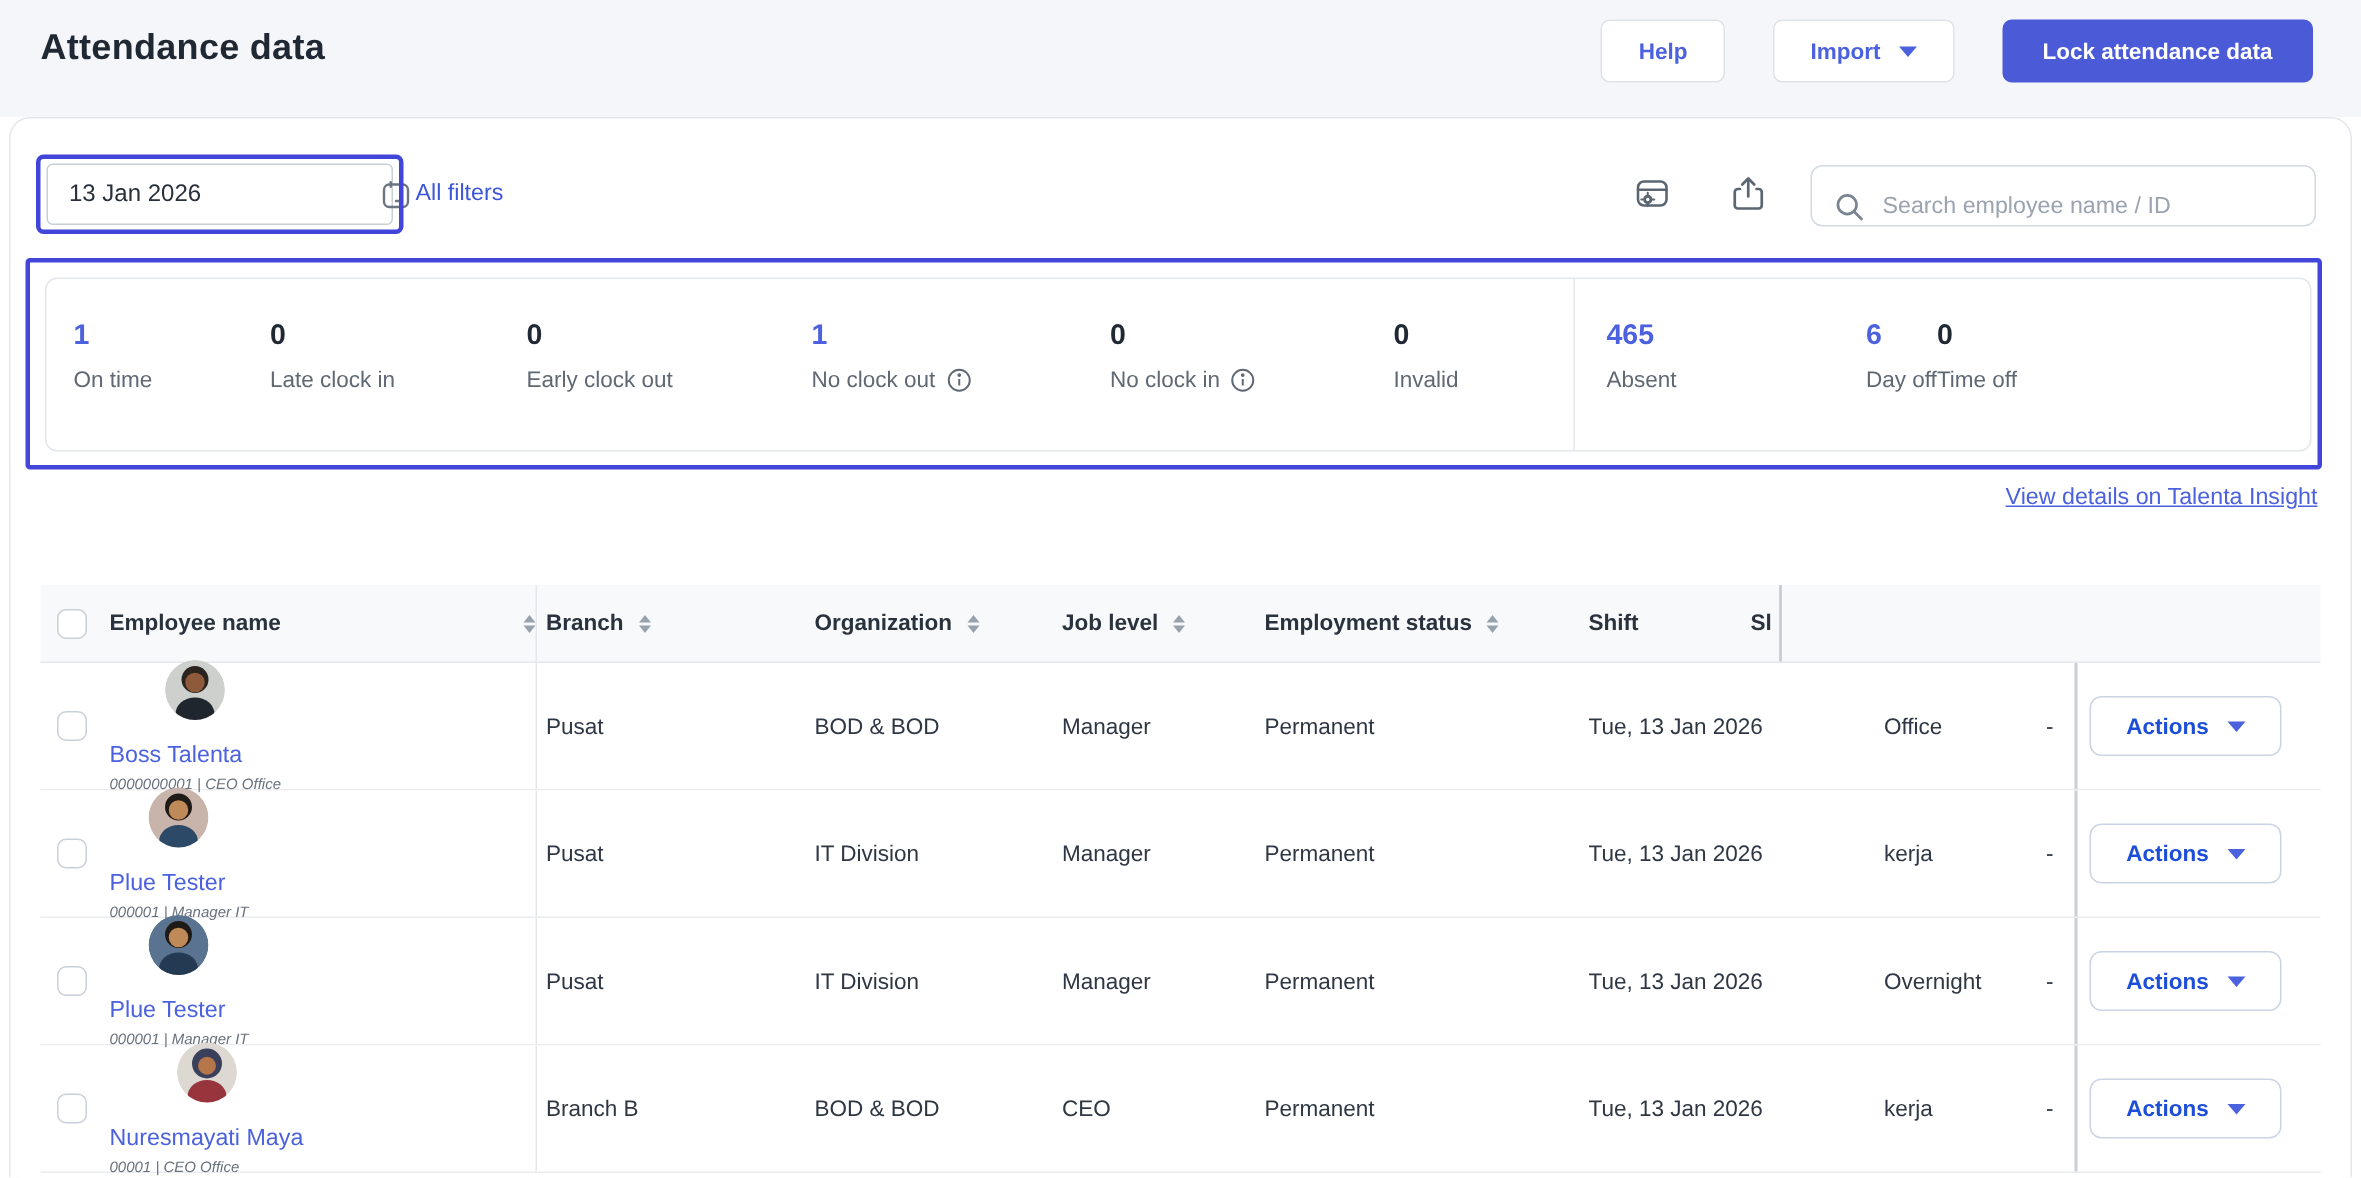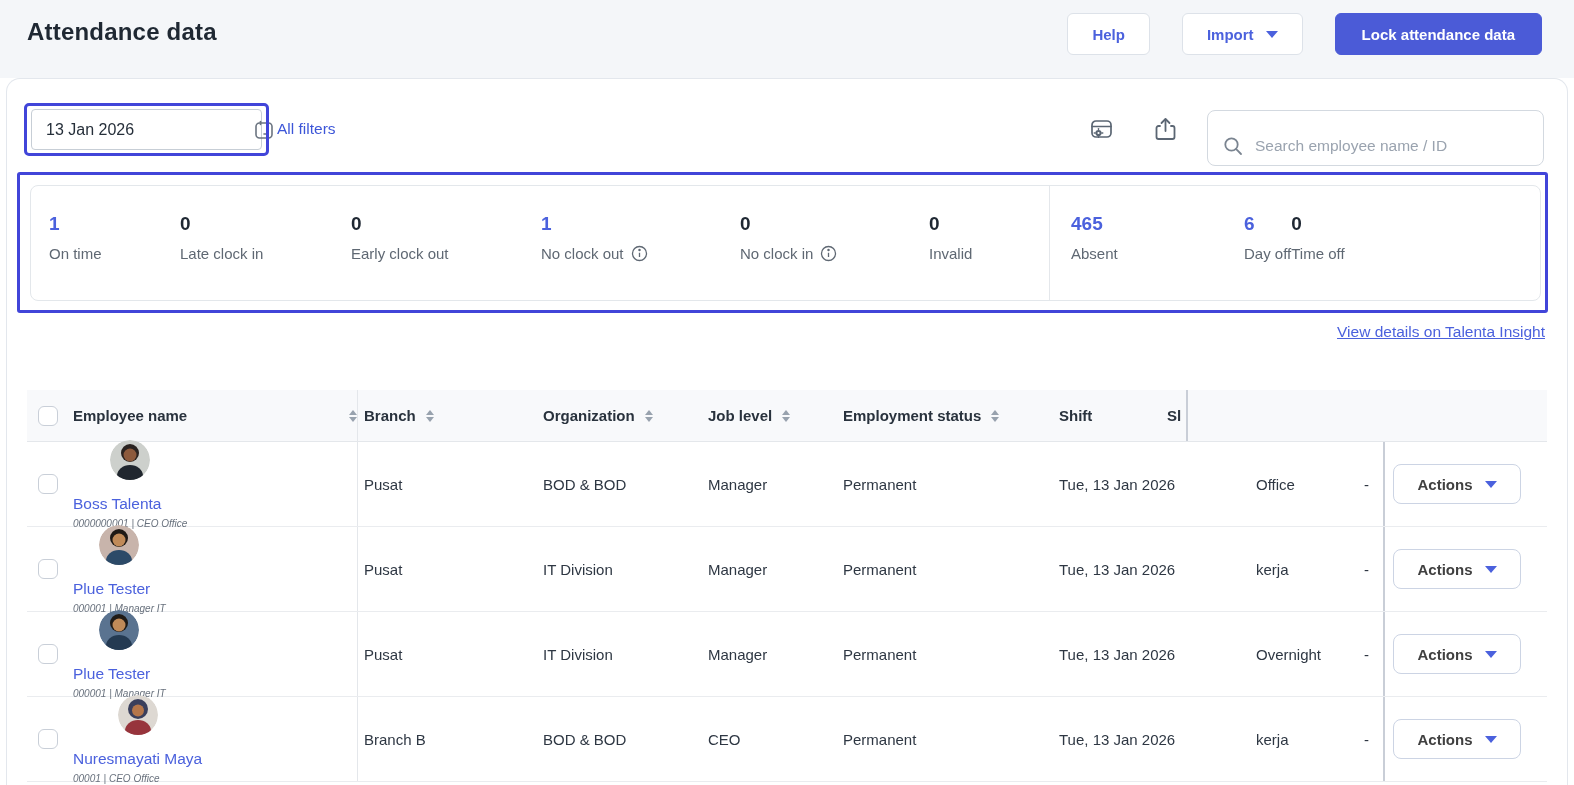--- a/index.html
+++ b/index.html
@@ -25,21 +25,21 @@
   .anno-stats { left:17px; top:172px; width:1531px; height:141px; border-radius:3px; }
 
   .date-field { position:absolute; left:31px; top:109px; width:231px; height:41px; background:#fff;
     border:1px solid #c7ced6; border-radius:4px; display:flex; align-items:center; padding:0 12px 0 14px; }
   .date-field .val { flex:1; font-size:16px; color:#262f3a; border:none; outline:none; background:transparent; font-family:inherit; }
   .all-filters { position:absolute; left:277px; top:120px; font-size:15.5px; color:#3d56d8; cursor:pointer; }
 
   .tool-icons { position:absolute; left:1084px; top:112px; display:flex; gap:30px; align-items:center; }
   .icon-btn { width:34px; height:34px; display:flex; align-items:center; justify-content:center; cursor:pointer; }
 
-  .search-box { position:absolute; left:1207px; top:110px; width:337px; height:56px; border:1px solid #d3d9e0;
+  .search-box { position:absolute; left:1207px; top:110px; width:337px; height:41px; border:1px solid #d3d9e0;
     border-radius:8px; display:flex; align-items:center; padding:15px 12px 0 14px; background:#fff; }
   .search-box input { flex:1; border:none; outline:none; font-size:15.5px; color:#3a4450; background:transparent; font-family:inherit; margin-left:11px; }
   .search-box input::placeholder { color:#9aa3af; }
 
   
   .stats-card { position:absolute; left:30px; top:185px; width:1511px; height:116px; background:#fff;
     border:1px solid #e3e7eb; border-radius:8px; display:flex; padding-left:18px; overflow:hidden; }
   .stat { padding-top:27px; }
   .stat .v { font-size:19px; font-weight:700; color:#1f2833; margin-bottom:10px; }
   .stat.hl .v { color:#4b61dd; }
@@ -68,21 +68,21 @@
   .sort .dn { border-top:5px solid #98a2ae; }
   .checkbox { width:20px; height:20px; border:1.5px solid #c9cfd8; border-radius:6px; background:#fff; cursor:pointer; }
 
   .emp { display:flex; align-items:center; gap:15px;flex-direction:column; }
   .avatar { width:40px; height:40px; border-radius:50%; overflow:hidden; flex:none; }
   .emp-name { font-size:15.5px; color:#4b61dd; cursor:pointer; margin-bottom:5px; }
   .emp-meta { font-size:10px; color:#68717d;font-style:italic; }
 
   .actions-btn { width:128px; height:40px; border:1px solid #ccd4e4; border-radius:8px; background:#fff;
     display:flex; align-items:center; justify-content:center; gap:12px; cursor:pointer;
-    font-size:15px; font-weight:700; color:#404040; font-family:inherit; }
+    font-size:15px; font-weight:700; color:#1d4ed8; font-family:inherit; }
   .actions-btn .caret { border-top-color:#4b61dd; margin-left:0; }
 
   svg { display:block; }
 </style>
 </head>
 <body>
 
 <div class="topbar">
   <div class="page-title">Attendance data</div>
   <div class="top-actions">

